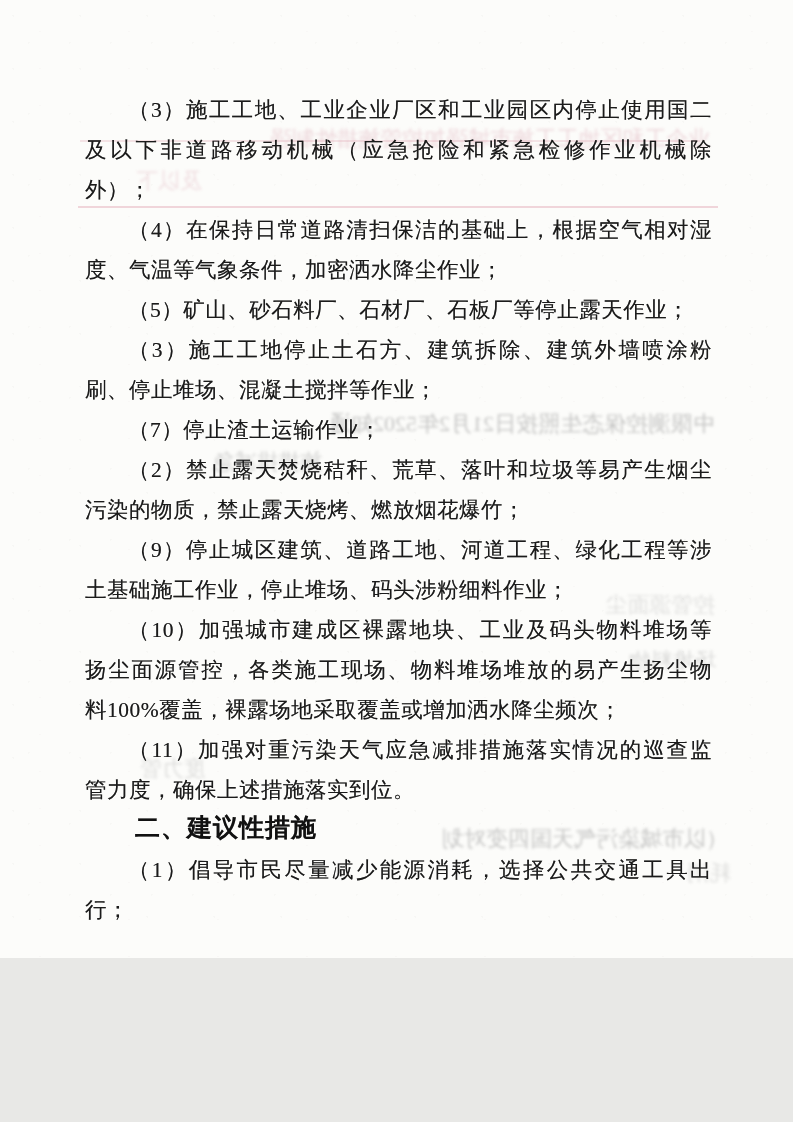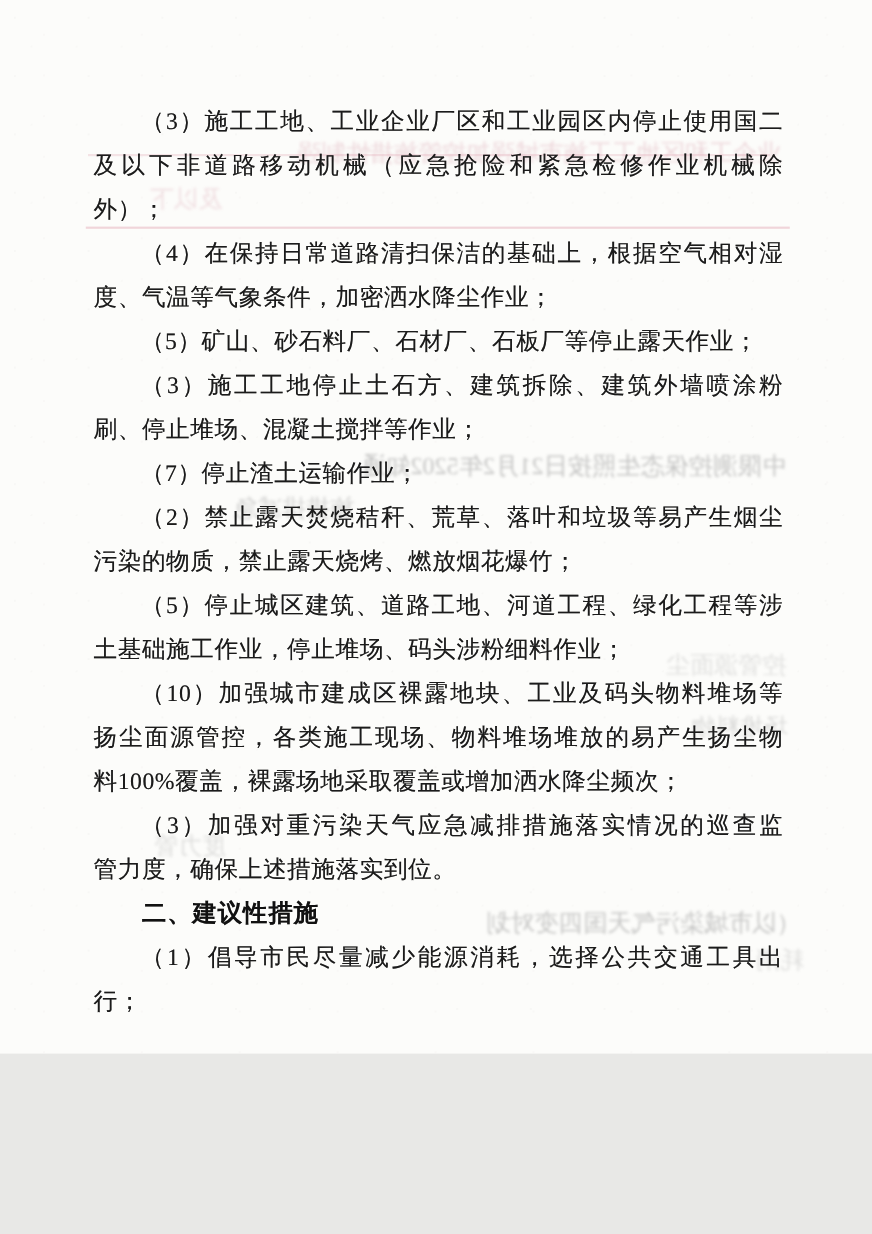--- a/index.html
+++ b/index.html
@@ -32,23 +32,23 @@
     color:#1b1b1b;
     text-shadow:0 0 .4px rgba(20,20,20,.55);
   }
   .ln.fill{
     white-space:normal;
     text-align:justify;
     text-align-last:justify;
   }
   .ln.ind{ text-indent:2em; }
   .ln.head{
-    font-family:Liberation Sans, sans-serif;
+    font-family:Liberation Mono, monospace;
     font-weight:700;
-    font-size:22px;
+    font-size:25px;
     letter-spacing:1px;
     color:#111;
   }
   .page-number{
     position:absolute;
     left:85px; top:1012px;
     font-size:21px;
     letter-spacing:3px;
     color:#1b1b1b;
     font-family:"Liberation Sans", sans-serif;
@@ -111,28 +111,28 @@
     <div class="ln ind">（5）矿山、砂石料厂、石材厂、石板厂等停止露天作业；</div>
 
     <div class="ln fill ind">（3）施工工地停止土石方、建筑拆除、建筑外墙喷涂粉</div>
     <div class="ln">刷、停止堆场、混凝土搅拌等作业；</div>
 
     <div class="ln ind">（7）停止渣土运输作业；</div>
 
     <div class="ln fill ind">（2）禁止露天焚烧秸秆、荒草、落叶和垃圾等易产生烟尘</div>
     <div class="ln">污染的物质，禁止露天烧烤、燃放烟花爆竹；</div>
 
-    <div class="ln fill ind">（5）停止城区建筑、道路工地、河道工程、绿化工程等涉</div>
+    <div class="ln fill ind">（9）停止城区建筑、道路工地、河道工程、绿化工程等涉</div>
     <div class="ln">土基础施工作业，停止堆场、码头涉粉细料作业；</div>
 
     <div class="ln fill ind">（10）加强城市建成区裸露地块、工业及码头物料堆场等</div>
     <div class="ln fill">扬尘面源管控，各类施工现场、物料堆场堆放的易产生扬尘物</div>
     <div class="ln">料100%覆盖，裸露场地采取覆盖或增加洒水降尘频次；</div>
 
-    <div class="ln fill ind">（3）加强对重污染天气应急减排措施落实情况的巡查监</div>
+    <div class="ln fill ind">（11）加强对重污染天气应急减排措施落实情况的巡查监</div>
     <div class="ln">管力度，确保上述措施落实到位。</div>
 
     <div class="ln head ind">二、建议性措施</div>
 
     <div class="ln fill ind">（1）倡导市民尽量减少能源消耗，选择公共交通工具出</div>
     <div class="ln">行；</div>
 
   </div>
 
   <div class="page-number">- 2 -</div>

